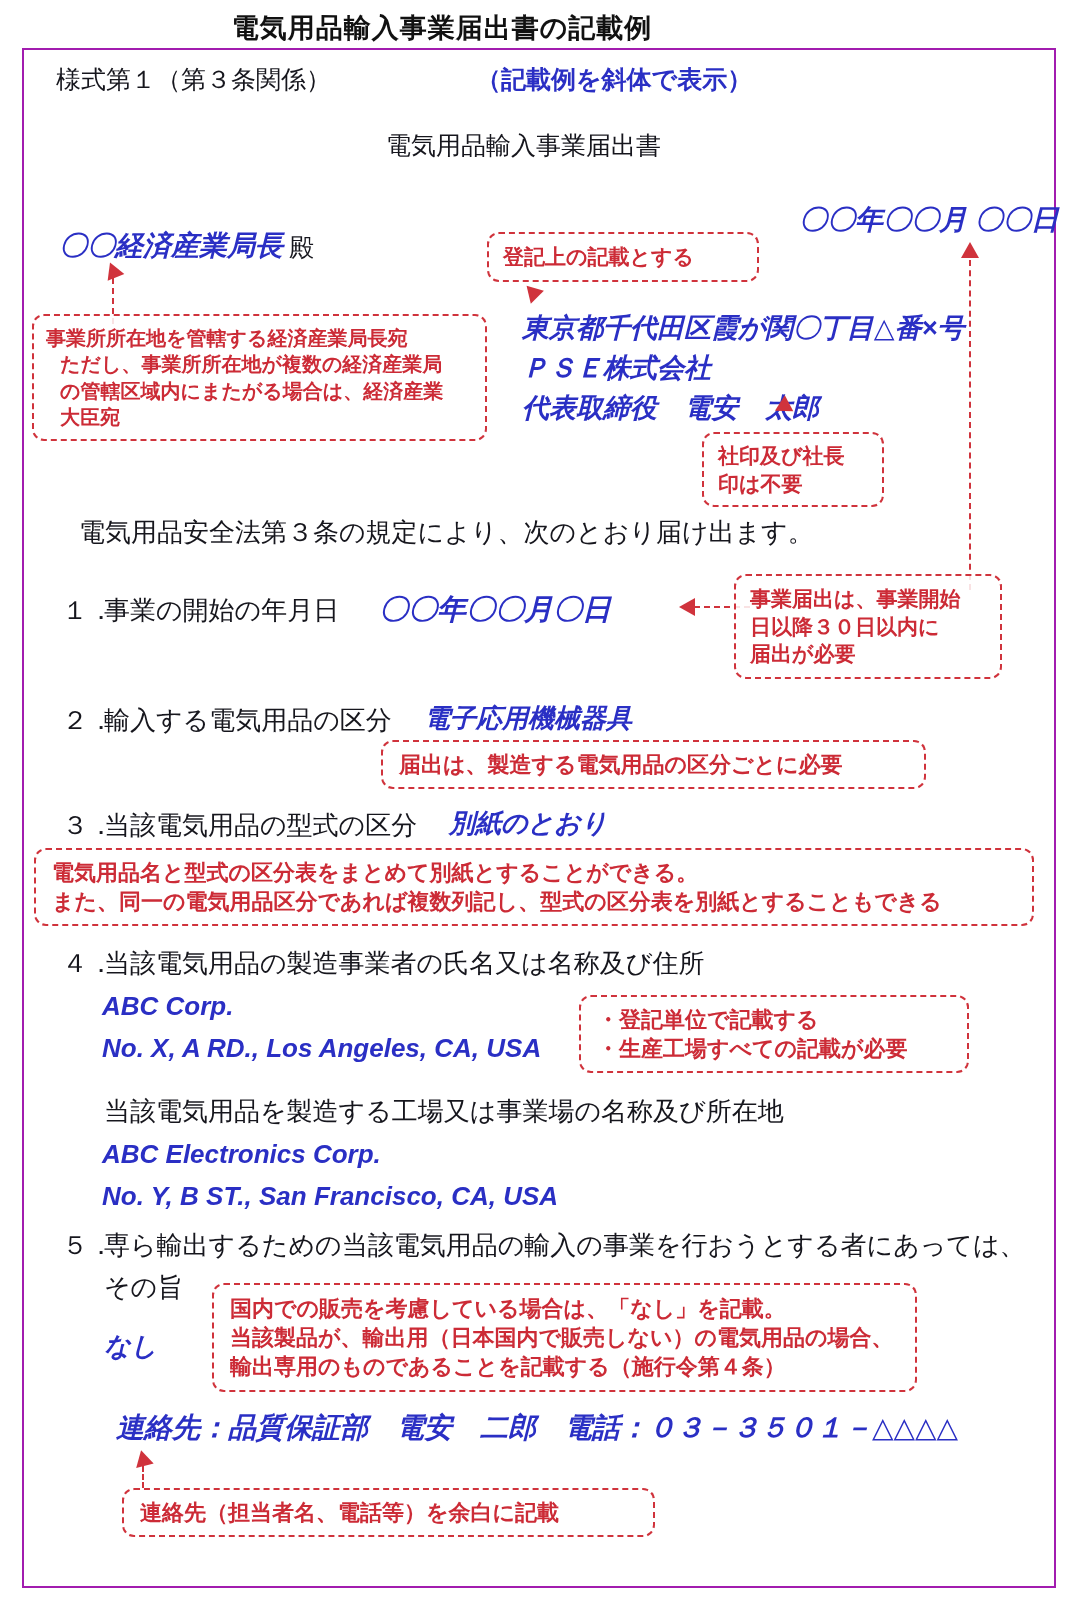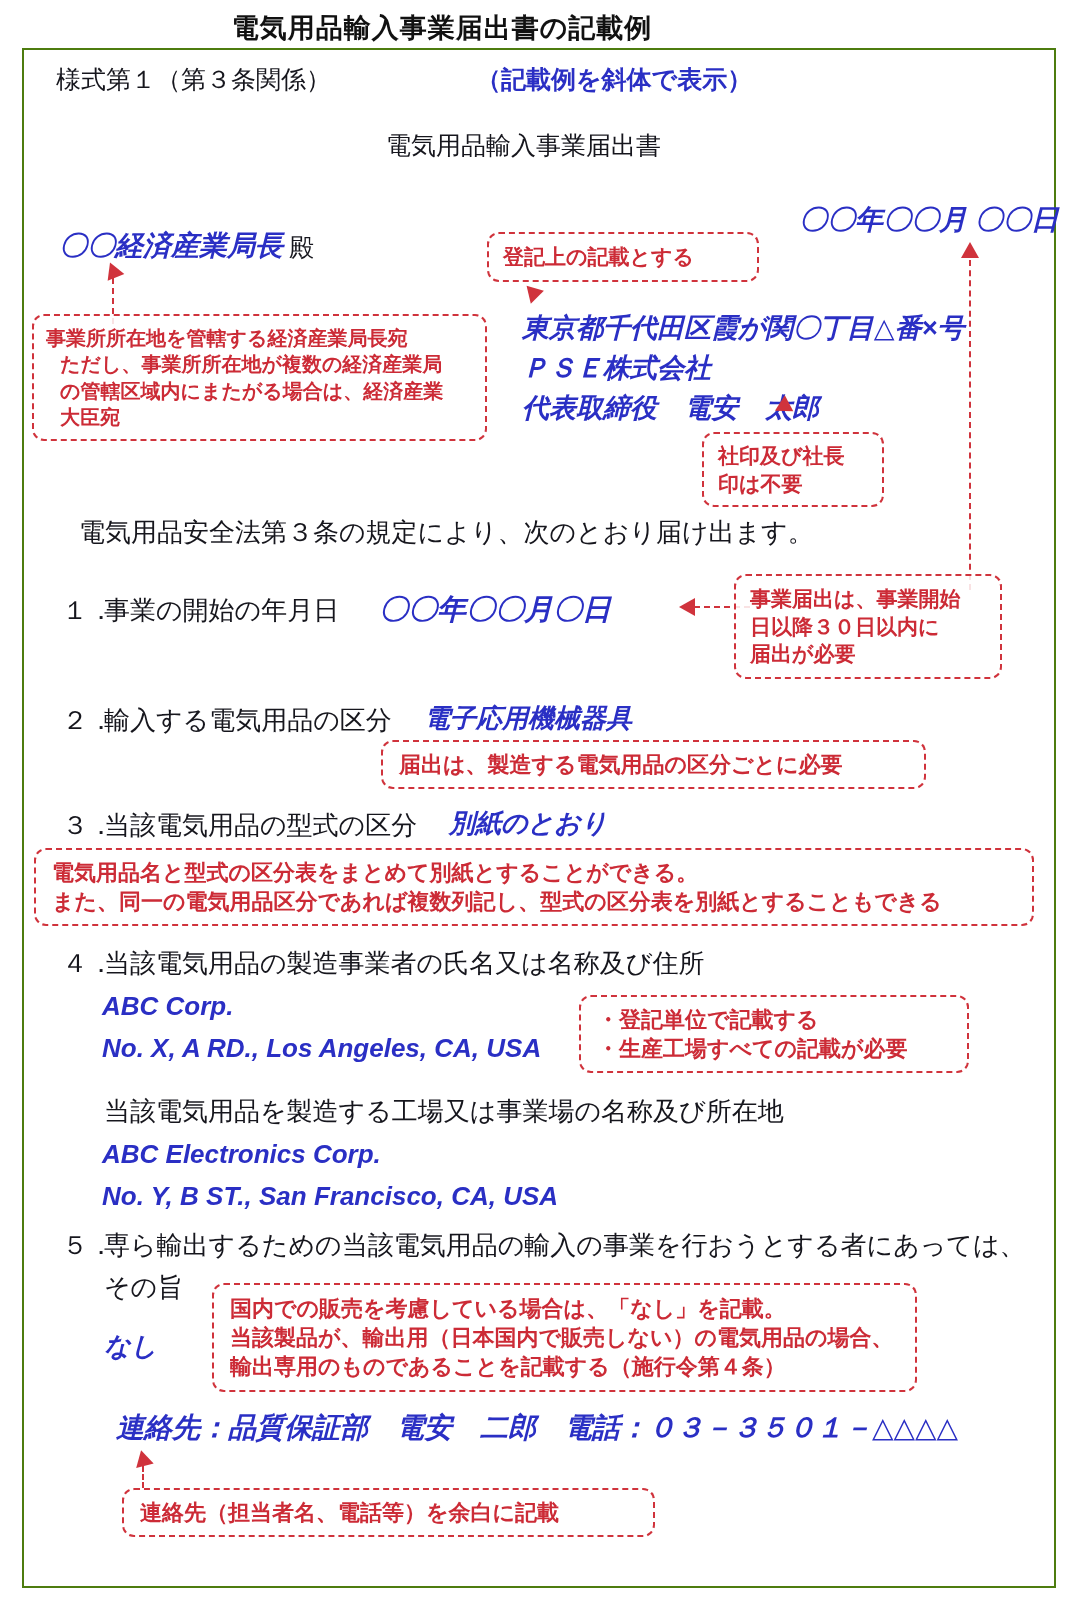--- a/index.html
+++ b/index.html
@@ -31,21 +31,21 @@
     font-family: "Liberation Serif", "DejaVu Serif", serif;
   }
 
   
   .form-frame {
     position: absolute;
     left: 22px;
     top: 48px;
     width: 1034px;
     height: 1540px;
-    border: 2px solid #4d7c0f;
+    border: 2px solid #a21caf;
     box-sizing: border-box;
     background: #fff;
   }
 
   
   .t {
     position: absolute;
     white-space: nowrap;
     line-height: 1.25;
   }

